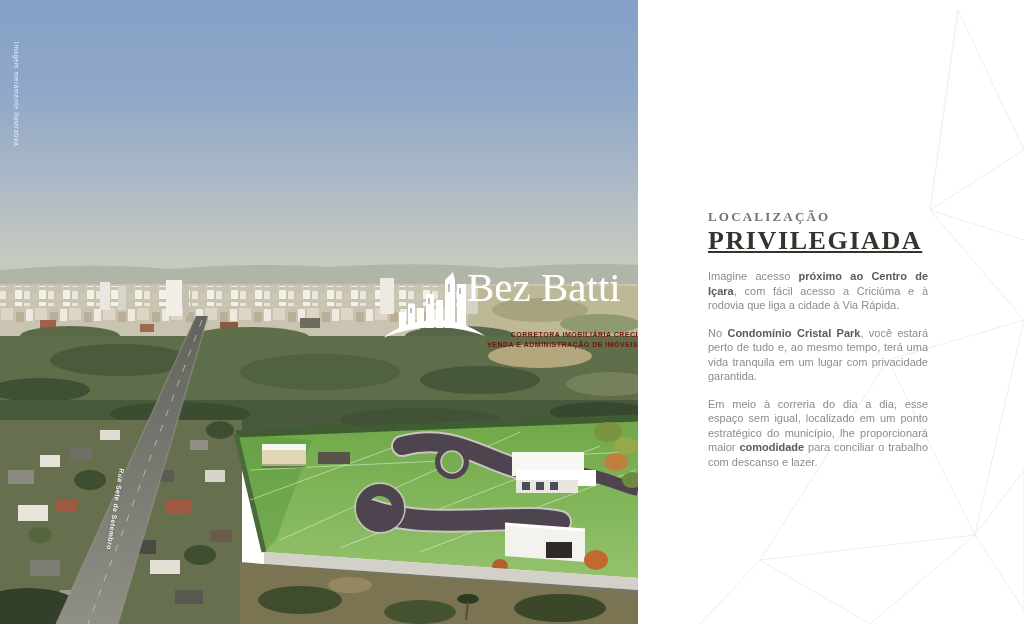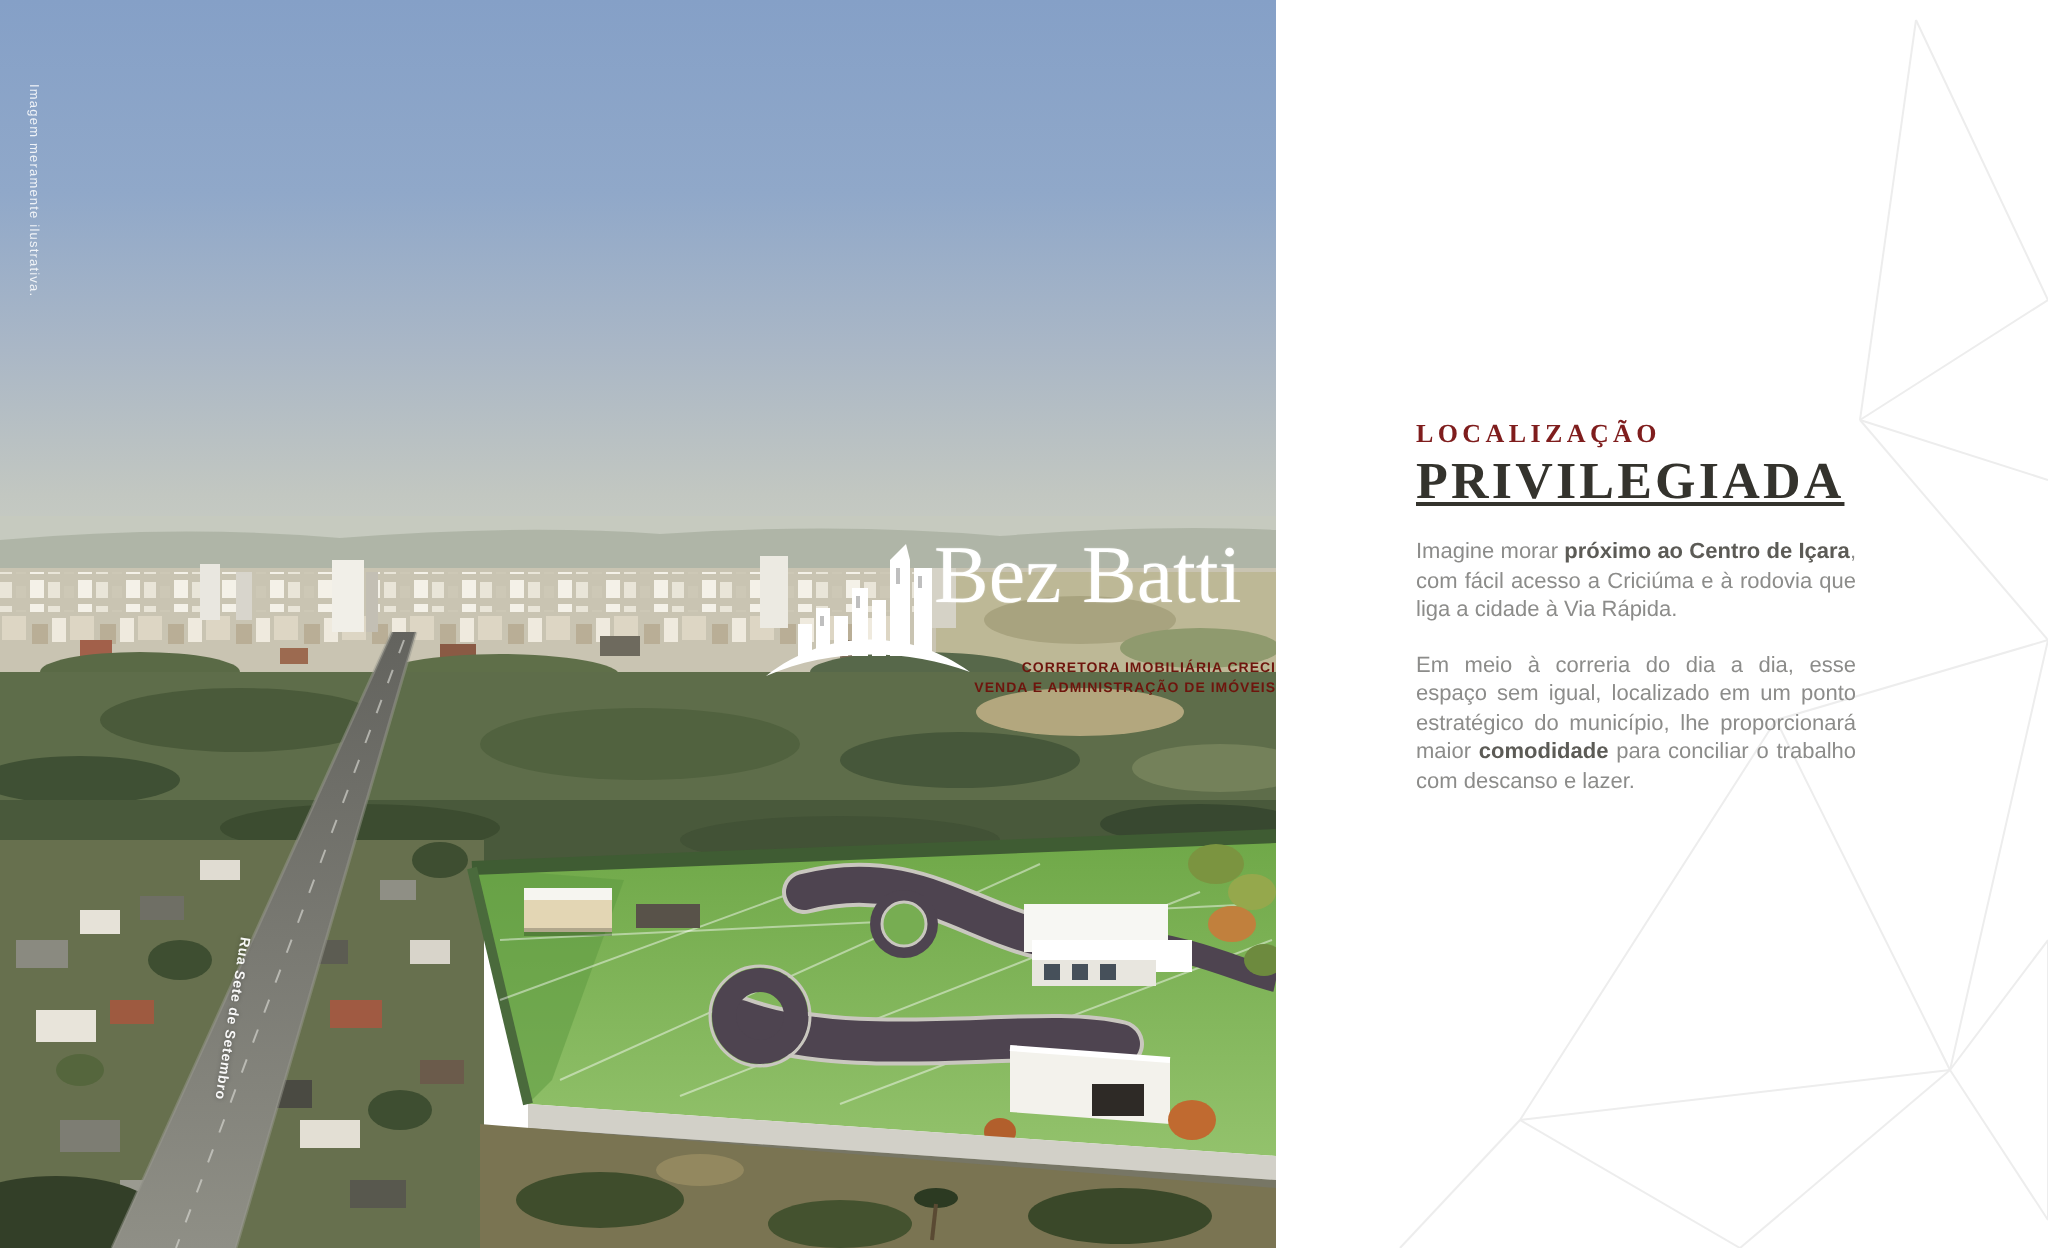--- a/index.html
+++ b/index.html
@@ -41,21 +41,21 @@
     white-space:nowrap;
   }
 
   
   .panel { position:absolute; left:638px; top:0; width:386px; height:624px; background:#ffffff; }
   .panel svg.pattern { position:absolute; left:0; top:0; }
   .text-block { position:absolute; left:70px; top:209px; width:220px; }
   .kicker {
     font-family:"Liberation Serif", serif;
     font-size:13px; font-weight:600; letter-spacing:2.2px;
-    color:#7f1d1d;
+    color:#737373;
   }
   .title {
     font-family:"Liberation Serif", serif;
     font-size:26px; font-weight:700; letter-spacing:1.6px;
     color:#34332d; margin-top:1px;text-decoration:underline;
   }
   .text-block p {
     margin-top:13px;
     font-size:11px; line-height:14.5px; color:#8c8c8a;
     text-align:justify;
@@ -290,21 +290,22 @@
         <path d="M122,560 L62,624"></path>
         <path d="M122,560 L232,624"></path>
         <path d="M386,470 L386,610"></path>
       </g>
     </svg>
 
     <div class="text-block">
       <div class="kicker">LOCALIZAÇÃO</div>
       <div class="title">PRIVILEGIADA</div>
 
-      <p><span>Imagine morar </span><b>próximo ao Centro de Içara</b><span>, com fácil acesso a Criciúma e à rodovia que liga a cidade à Via Rápida.</span></p>
-
+      <p><span>Imagine acesso </span><b>próximo ao Centro de Içara</b><span>, com fácil acesso a Criciúma e à rodovia que liga a cidade à Via Rápida.</span></p>
+
+      <p><span>No </span><b>Condomínio Cristal Park</b><span>, você estará perto de tudo e, ao mesmo tempo, terá uma vida tranquila em um lugar com privacidade garantida.</span></p>
 
       <p><span>Em meio à correria do dia a dia, esse espaço sem igual, localizado em um ponto estratégico do município, lhe proporcionará maior </span><b>comodidade</b><span> para conciliar o trabalho com descanso e lazer.</span></p>
 
     </div>
   </div>
 
 </div>
 
 </body></html>

